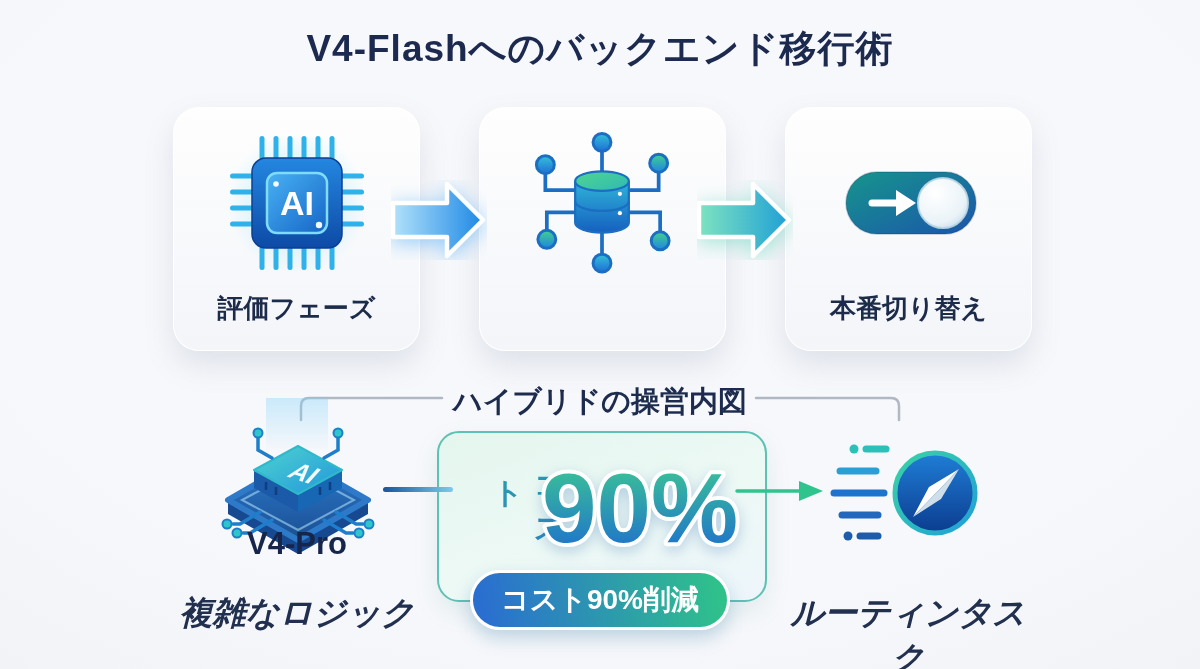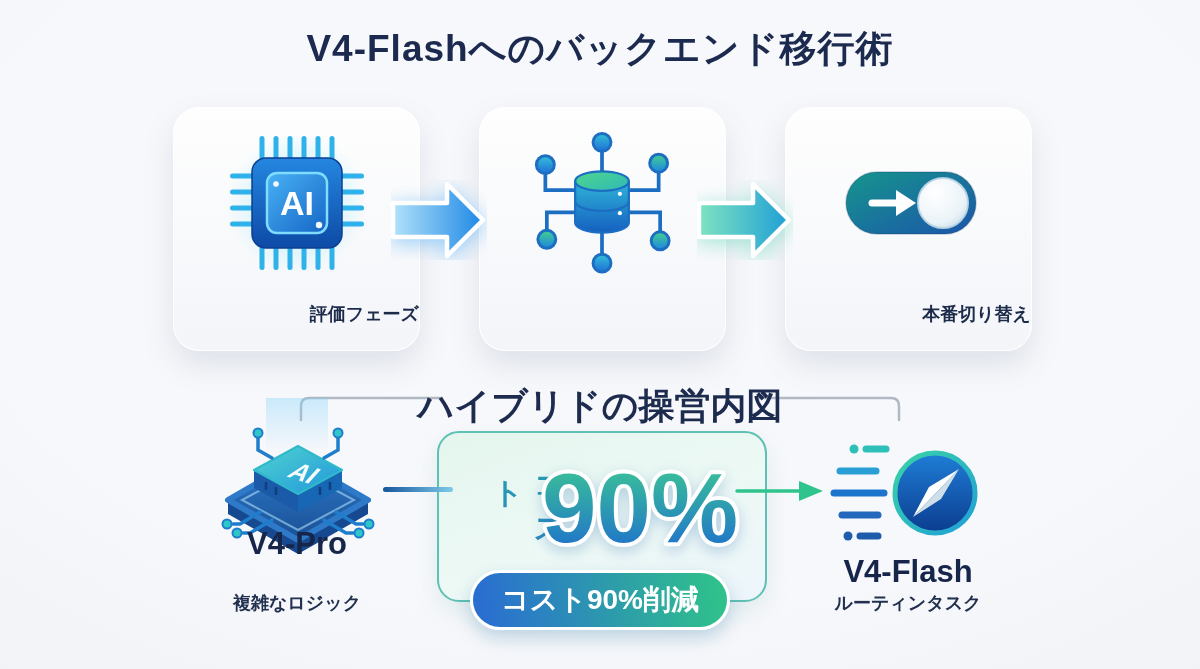--- a/index.html
+++ b/index.html
@@ -16,34 +16,34 @@
     text-align:center;font-size:37px;font-weight:800;color:#1b2a4e;letter-spacing:1px;
   }
   .card{
     position:absolute;top:107px;width:245px;height:242px;border-radius:26px;
     background:linear-gradient(180deg,#fefefe 0%,#f3f5f9 100%);
     border:1.5px solid rgba(255,255,255,0.95);
     box-shadow:0 14px 30px rgba(96,112,140,0.16), inset 0 1px 0 rgba(255,255,255,0.9);
   }
   .card .iconwrap{position:absolute;left:0;top:0;}
   .card-label{
-    position:absolute;bottom:24px;left:0;width:100%;text-align:right;
-    font-size:18px;font-weight:800;color:#1c2b4a;
+    position:absolute;bottom:24px;left:0;width:100%;text-align:center;
+    font-size:26px;font-weight:800;color:#1c2b4a;
   }
   .flow-arrow{position:absolute;top:180px;}
   .seclabel{
     position:absolute;top:382px;left:0;width:100%;text-align:center;
-    font-size:36px;font-weight:800;color:#1d2c4e;
+    font-size:29px;font-weight:800;color:#1d2c4e;
   }
   .bracket{position:absolute;left:292px;top:388px;}
   .group-name{
     position:absolute;text-align:center;font-size:31px;font-weight:800;color:#16254a;
   }
   .group-desc{
-    position:absolute;text-align:center;font-size:18px;font-weight:600;color:#22304f;
+    position:absolute;text-align:center;font-size:33px;font-weight:600;color:#22304f;font-style:italic;
   }
   .cbox{
     position:absolute;left:437px;top:431px;width:326px;height:167px;border-radius:22px;
     border:2px solid #5fc0b4;
     background:linear-gradient(160deg,#e4f6ee 0%,#edf9f5 55%,#edf5fb 100%);
     box-shadow:0 10px 24px rgba(60,150,140,0.12);
   }
   .vtext{
     position:absolute;left:487px;top:458px;height:120px;
     writing-mode:vertical-rl;text-orientation:upright;
@@ -297,16 +297,15 @@
       <line x1="10" y1="38" x2="46" y2="38" stroke="#2a9fd6" stroke-width="7"></line>
       <line x1="4" y1="60" x2="54" y2="60" stroke="#1d74cc" stroke-width="7"></line>
       <line x1="12" y1="82" x2="48" y2="82" stroke="#2368bd" stroke-width="7"></line>
       <circle cx="18" cy="103" r="4.5" fill="#1d5cab"></circle>
       <line x1="30" y1="103" x2="48" y2="103" stroke="#1d5cab" stroke-width="7"></line>
     </g>
     <circle cx="105" cy="60" r="40" fill="url(#gSpeed)" stroke="url(#gRing)" stroke-width="5"></circle>
     <polygon points="129,36 99,54 83,84" fill="#ffffff"></polygon>
     <polygon points="129,36 111,66 83,84" fill="#cfdfe9"></polygon>
   </svg>
-  <div class="group-name" style="left:808px;top:554px;width:200px;">V4-Flash</div>
   <div class="group-desc" style="left:788px;top:591px;width:240px;">ルーティンタスク</div>
 
 </div>
 
 </body></html>

